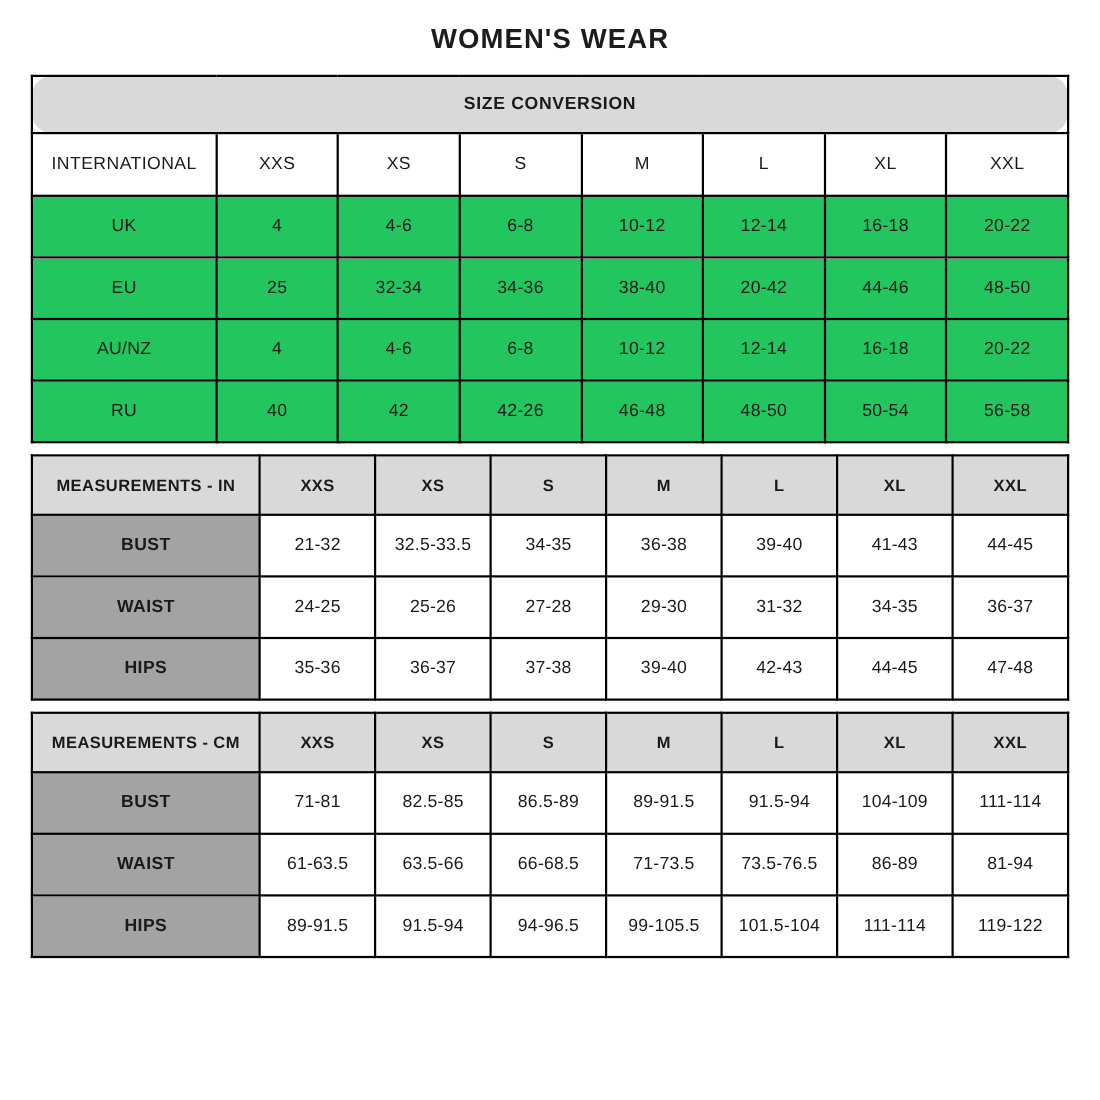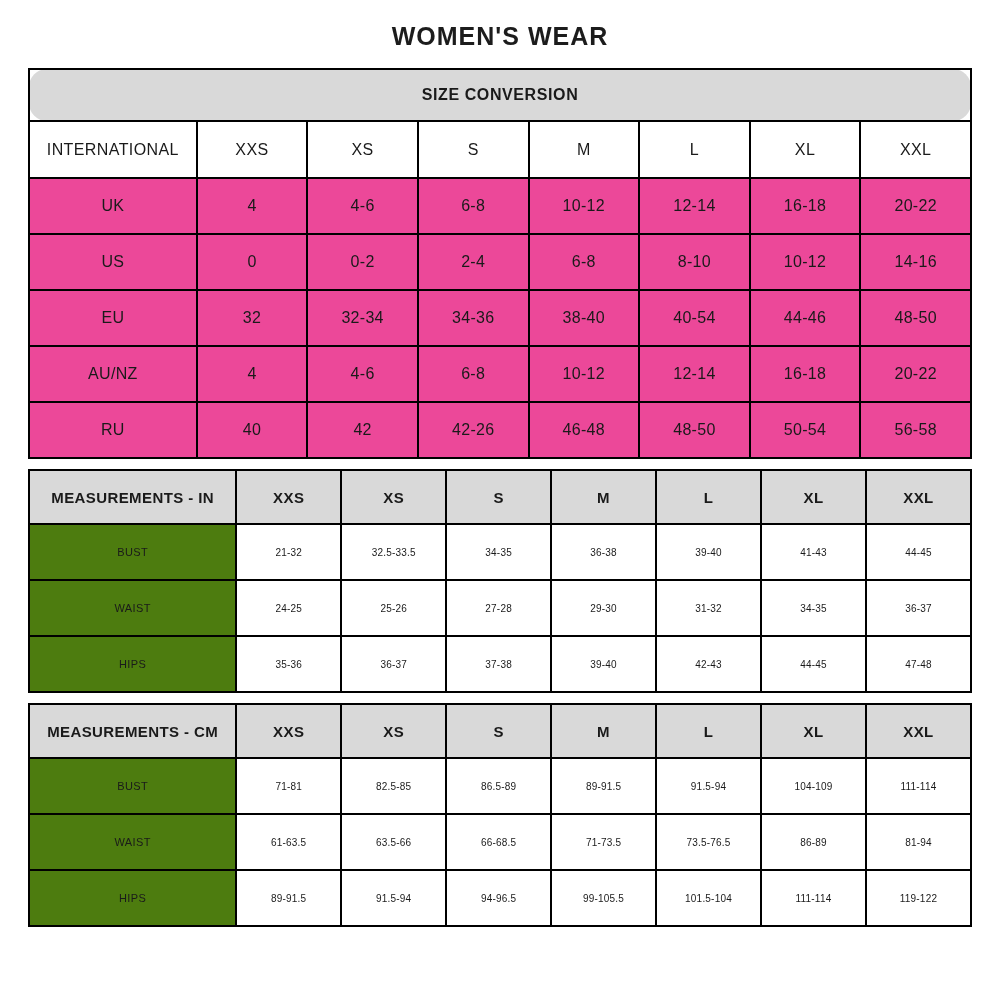--- a/index.html
+++ b/index.html
@@ -4,25 +4,25 @@
 <style>
   html,body{margin:0;padding:0;background:#ffffff;}
   body{font-family:"Liberation Sans", sans-serif;color:#1a1a1a;}
   .page{width:1000px;height:1000px;box-sizing:border-box;padding:10px 28px 12px 28px;margin:0 auto;background:#fff;}
   .page-title{text-align:center;font-size:25px;font-weight:700;letter-spacing:1px;margin:12px 0 17px 0;color:#1c1c1c;}
   table.tbl{width:100%;border-collapse:collapse;table-layout:fixed;border:2px solid #000;margin:0 0 10px 0;}
   table.tbl th, table.tbl td{border:2px solid #000;text-align:center;vertical-align:middle;padding:0 2px;overflow:hidden;}
   
   .conv .banner{background:#d9d9d9;height:50px;font-size:16px;font-weight:700;letter-spacing:0.6px;border-radius:18px;}
   .conv .colhead{height:55px;font-size:16px;font-weight:400;letter-spacing:0.4px;background:#fff;}
-  .conv .cell, .conv .rowlabel{height:54px;font-size:16px;font-weight:400;letter-spacing:0.3px;background:#ec4899;}
+  .conv .cell, .conv .rowlabel{height:54px;font-size:16px;font-weight:400;letter-spacing:0.3px;background:#22c55e;}
   
   .meas .gray{background:#d9d9d9;height:52px;font-size:15px;font-weight:700;letter-spacing:0.4px;}
-  .meas .cell{height:54px;font-size:10px;font-weight:400;letter-spacing:0.2px;background:#fff;}
-  .meas .rowlabel{height:54px;font-size:11px;font-weight:400;letter-spacing:0.4px;background:#4d7c0f;}
+  .meas .cell{height:54px;font-size:16px;font-weight:400;letter-spacing:0.2px;background:#fff;}
+  .meas .rowlabel{height:54px;font-size:16px;font-weight:700;letter-spacing:0.4px;background:#a3a3a3;}
 </style>
 </head>
 <body>
 
 <div class="page">
   <h1 class="page-title">WOMEN'S WEAR</h1>
 
   <table class="tbl conv">
       <colgroup>
         <col style="width:17.8%">
@@ -52,36 +52,26 @@
           <td class="rowlabel">UK</td>
           <td class="cell">4</td>
           <td class="cell">4-6</td>
           <td class="cell">6-8</td>
           <td class="cell">10-12</td>
           <td class="cell">12-14</td>
           <td class="cell">16-18</td>
           <td class="cell">20-22</td>
         </tr>
         <tr>
-          <td class="rowlabel">US</td>
-          <td class="cell">0</td>
-          <td class="cell">0-2</td>
-          <td class="cell">2-4</td>
-          <td class="cell">6-8</td>
-          <td class="cell">8-10</td>
-          <td class="cell">10-12</td>
-          <td class="cell">14-16</td>
-        </tr>
-        <tr>
           <td class="rowlabel">EU</td>
-          <td class="cell">32</td>
+          <td class="cell">25</td>
           <td class="cell">32-34</td>
           <td class="cell">34-36</td>
           <td class="cell">38-40</td>
-          <td class="cell">40-54</td>
+          <td class="cell">20-42</td>
           <td class="cell">44-46</td>
           <td class="cell">48-50</td>
         </tr>
         <tr>
           <td class="rowlabel">AU/NZ</td>
           <td class="cell">4</td>
           <td class="cell">4-6</td>
           <td class="cell">6-8</td>
           <td class="cell">10-12</td>
           <td class="cell">12-14</td>

